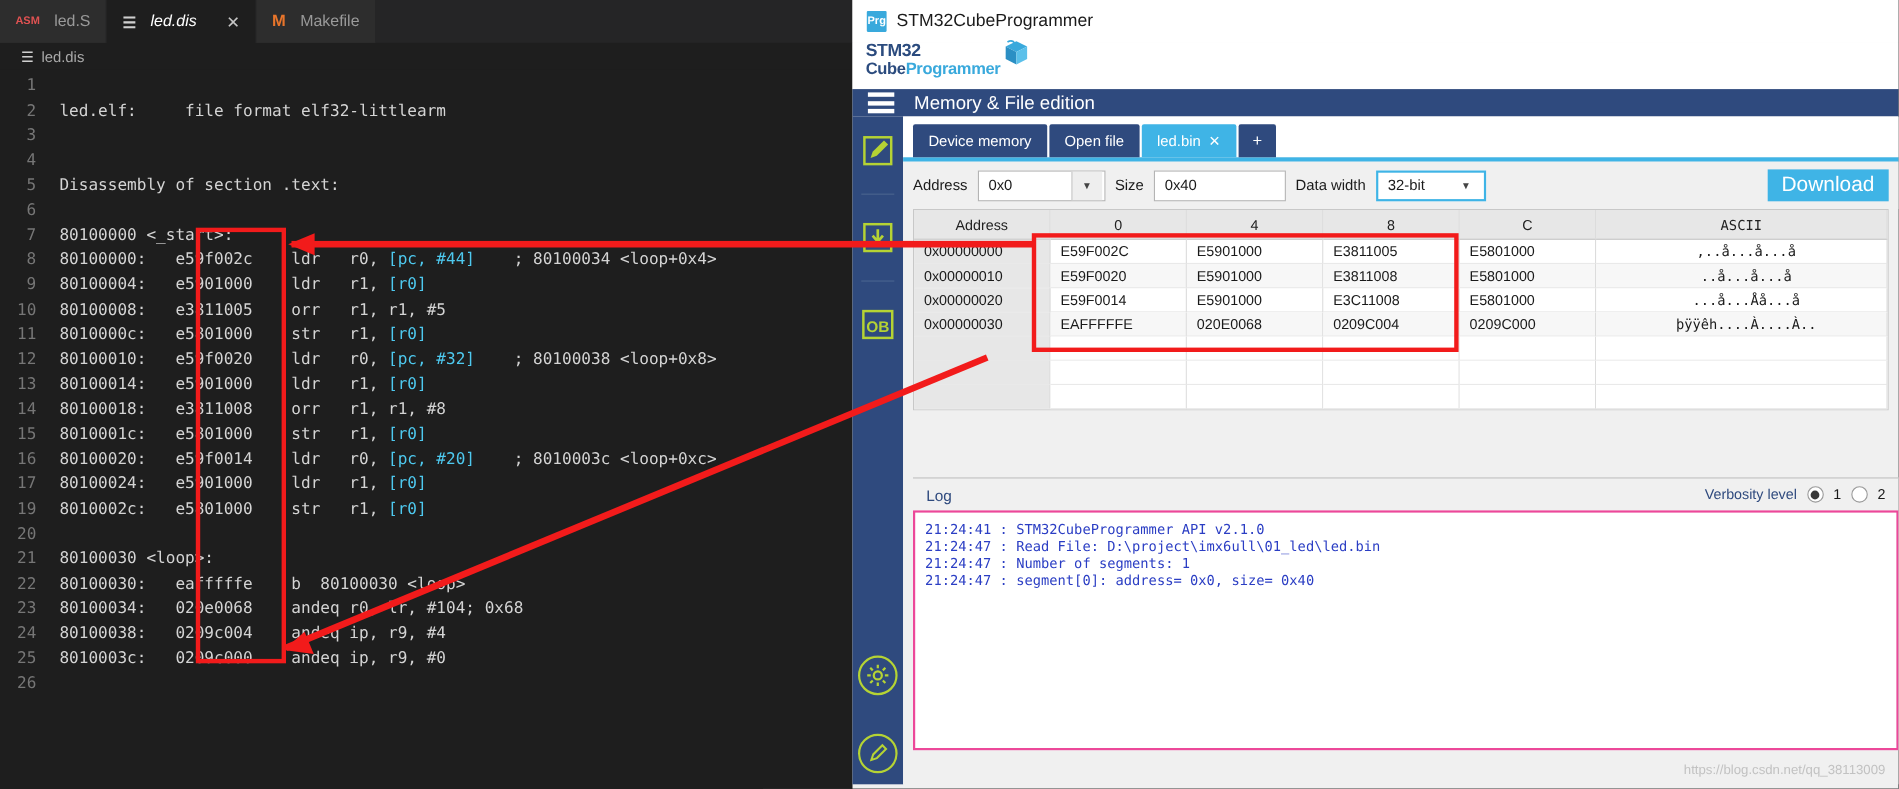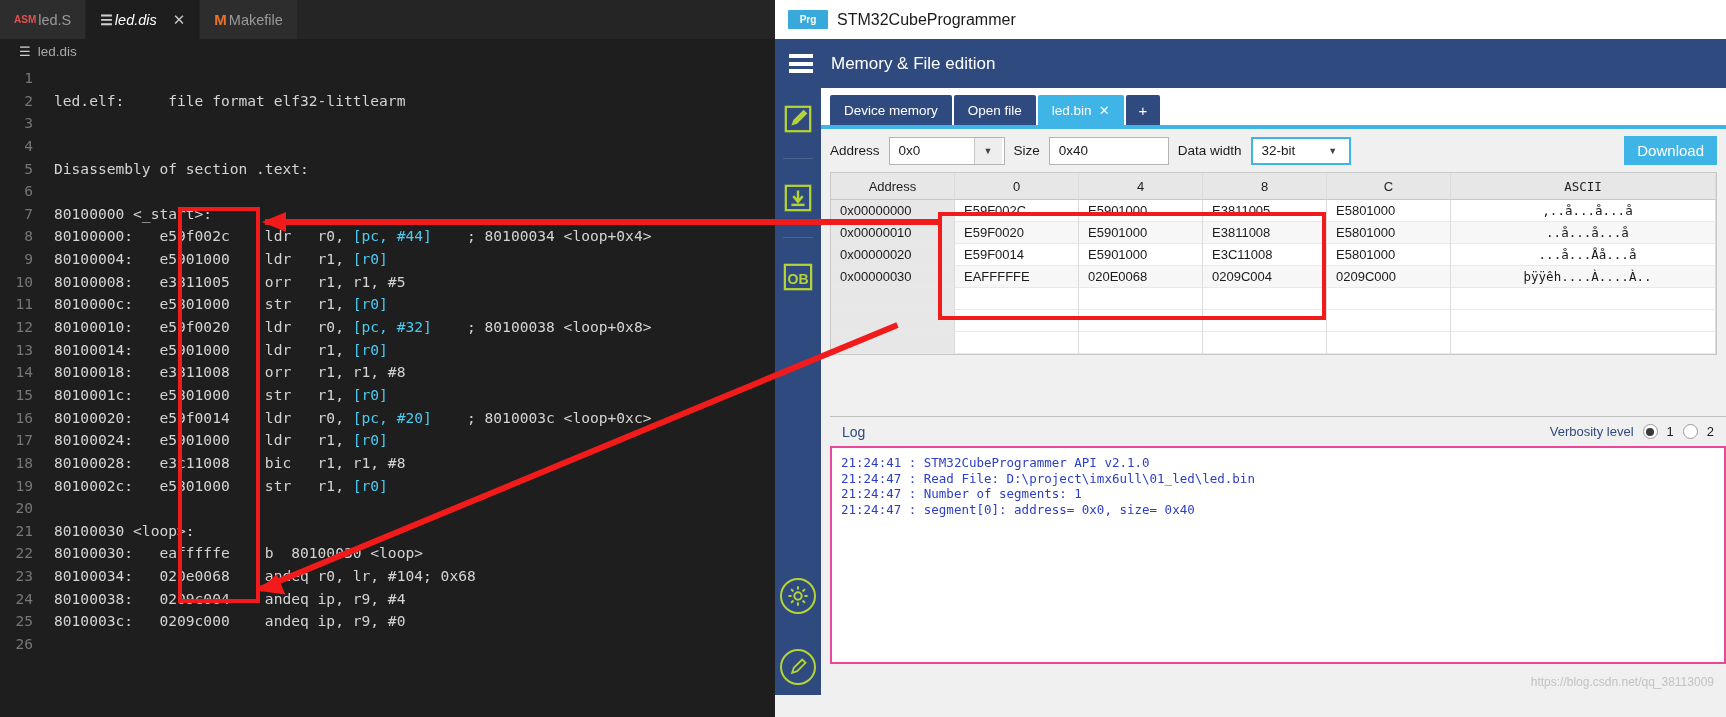--- a/index.html
+++ b/index.html
@@ -11,21 +11,21 @@
   }
   #root { position: relative; width: 1726px; height: 717px; }
 
   
   #editor {
     position: absolute; left: 0; top: 0; width: 775px; height: 717px;
     background: #1e1e1e;
   }
   #tabbar { display: flex; height: 39px; background: #252526; }
   .tab {
-    display: flex; align-items: center; gap: 2px;
+    display: flex; align-items: center; gap: 13px;
     padding: 0 14px; height: 39px;
     font-size: 14.5px; color: #9a9a9a;
     background: #2d2d2d; border-right: 1px solid #252526;
     white-space: nowrap;
   }
   .tab.active { background: #1e1e1e; color: #ffffff; }
   .tab.active .tab-label { font-style: italic; }
   .tab-icon { font-size: 13px; font-weight: bold; }
   .ic-asm { color: #e05252; font-size: 10px; }
   .ic-dis { color: #cfcfcf; font-size: 14px; }
@@ -70,38 +70,38 @@
   
   #stm32 {
     position: absolute; left: 775px; top: 0; width: 951px; height: 717px;
     background: #f0f0f0;
   }
   #stm-titlebar {
     height: 39px; background: #ffffff; display: flex; align-items: center;
     padding-left: 13px; gap: 9px;
   }
   #prg-badge {
-    width: 40px; height: 19px; background: #39a9dc; color: #ffffff;
+    width: 18px; height: 19px; background: #39a9dc; color: #ffffff;
     font-size: 10px; font-weight: bold; display: flex;
     align-items: center; justify-content: center; border-radius: 1px;
   }
   #stm-title { font-size: 16px; color: #1a1a1a; }
 
   #stm-logobar { height: 42px; background: #ffffff; padding-left: 12px; }
   .logo-wrap { display: flex; align-items: flex-start; }
   .logo-text { line-height: 1.0; }
   .logo-l1 { font-size: 16px; font-weight: bold; color: #2b4b7e; letter-spacing: -0.3px; }
   .logo-l2 { font-size: 15px; font-weight: bold; color: #39a9dc; letter-spacing: -0.3px; }
   .logo-l2 .dark { color: #2b4b7e; }
   .cube {
     width: 26px; height: 26px; margin-left: 1px; margin-top: -4px;
   }
 
   #stm-menubar {
-    height: 49px; background: #2f4a7e; display: flex; align-items: center;
+    height: 25px; background: #2f4a7e; display: flex; align-items: center;
     padding-left: 14px; gap: 18px;
   }
   #hamburger { display: flex; flex-direction: column; gap: 3.5px; }
   #hamburger span { display: block; width: 24px; height: 4px; background: #ffffff; }
   #menu-title { color: #ffffff; font-size: 17px; }
 
   #stm-body { display: flex; height: 607px; }
   #stm-sidebar {
     width: 46px; background: #2f4a7e;
     display: flex; flex-direction: column; align-items: center;
@@ -151,21 +151,21 @@
   }
   #addr-combo { width: 116px; }
   #addr-combo input { width: 84px; }
   #size-field { width: 120px; }
   #size-field input { width: 94px; }
   #dw-combo { width: 100px; border: 2px solid #3fb4e6; }
   #dw-combo input { width: 66px; }
   #dw-combo .arrowbtn { background: transparent; border-left: none; }
   #download-btn {
     margin-left: auto; height: 29px; padding: 0 13px;
-    background: #3fb4e6; color: #ffffff; font-size: 15px;
+    background: #3fb4e6; color: #ffffff; font-size: 19px;
     display: flex; align-items: center; border: none;
   }
 
   #hextable { margin: 0 9px; background: #ffffff; border: 1px solid #c8c8c8; }
   .hrow { display: flex; height: 22px; }
   .hrow.head { height: 27px; background: #e7e7e7; }
   .hcell {
     display: flex; align-items: center; font-size: 13px; color: #1a1a1a;
     border-right: 1px solid #dcdcdc; border-bottom: 1px solid #e9e9e9;
     padding-left: 9px; font-family: "Liberation Sans", sans-serif;
@@ -248,41 +248,56 @@
         <div class="cline"><span class="lnum">8</span><span class="ctext">80100000:   e59f002c    ldr   r0, <span class="hl-brk">[pc, #44]</span>    ; 80100034 &lt;loop+0x4&gt;</span></div>
         <div class="cline"><span class="lnum">9</span><span class="ctext">80100004:   e5901000    ldr   r1, <span class="hl-brk">[r0]</span></span></div>
         <div class="cline"><span class="lnum">10</span><span class="ctext">80100008:   e3811005    orr   r1, r1, #5</span></div>
         <div class="cline"><span class="lnum">11</span><span class="ctext">8010000c:   e5801000    str   r1, <span class="hl-brk">[r0]</span></span></div>
         <div class="cline"><span class="lnum">12</span><span class="ctext">80100010:   e59f0020    ldr   r0, <span class="hl-brk">[pc, #32]</span>    ; 80100038 &lt;loop+0x8&gt;</span></div>
         <div class="cline"><span class="lnum">13</span><span class="ctext">80100014:   e5901000    ldr   r1, <span class="hl-brk">[r0]</span></span></div>
         <div class="cline"><span class="lnum">14</span><span class="ctext">80100018:   e3811008    orr   r1, r1, #8</span></div>
         <div class="cline"><span class="lnum">15</span><span class="ctext">8010001c:   e5801000    str   r1, <span class="hl-brk">[r0]</span></span></div>
         <div class="cline"><span class="lnum">16</span><span class="ctext">80100020:   e59f0014    ldr   r0, <span class="hl-brk">[pc, #20]</span>    ; 8010003c &lt;loop+0xc&gt;</span></div>
         <div class="cline"><span class="lnum">17</span><span class="ctext">80100024:   e5901000    ldr   r1, <span class="hl-brk">[r0]</span></span></div>
-        <div class="cline"><span class="lnum">18</span><span class="ctext">80100028:   e3c11008    bic   r1, r1, #8</span></div>
         <div class="cline"><span class="lnum">19</span><span class="ctext">8010002c:   e5801000    str   r1, <span class="hl-brk">[r0]</span></span></div>
         <div class="cline"><span class="lnum">20</span><span class="ctext"></span></div>
         <div class="cline"><span class="lnum">21</span><span class="ctext">80100030 &lt;loop&gt;:</span></div>
         <div class="cline"><span class="lnum">22</span><span class="ctext">80100030:   eafffffe    b  80100030 &lt;loop&gt;</span></div>
         <div class="cline"><span class="lnum">23</span><span class="ctext">80100034:   020e0068    andeq r0, lr, #104; 0x68</span></div>
         <div class="cline"><span class="lnum">24</span><span class="ctext">80100038:   0209c004    andeq ip, r9, #4</span></div>
         <div class="cline"><span class="lnum">25</span><span class="ctext">8010003c:   0209c000    andeq ip, r9, #0</span></div>
         <div class="cline"><span class="lnum">26</span><span class="ctext"></span></div>
       </div>
 
     <div class="redbox" style="left:178px; top:207px; width:82px; height:396px;"></div>
   </div>
 
   <div id="stm32">
 
     <div id="stm-titlebar">
       <span id="prg-badge">Prg</span>
       <span id="stm-title">STM32CubeProgrammer</span>
     </div>
 
+    <div id="stm-logobar">
+      <div class="logo-wrap">
+        <div class="logo-text">
+          <div class="logo-l1">STM32</div>
+          <div class="logo-l2">
+            <span class="dark">Cube</span><span>Programmer</span>
+          </div>
+        </div>
+        <svg class="cube" viewBox="0 0 32 32">
+          <path d="M16 3 L28 9 L16 15 L4 9 Z" fill="#39a9dc"></path>
+          <path d="M4 9 L16 15 L16 29 L4 23 Z" fill="#2b8fc4"></path>
+          <path d="M28 9 L16 15 L16 29 L28 23 Z" fill="#5bc0ea"></path>
+          <path d="M6 4 Q11 1 14 5" stroke="#39a9dc" stroke-width="2" fill="none"></path>
+        </svg>
+      </div>
+    </div>
 
     <div id="stm-menubar">
       <div id="hamburger">
         <span></span>
           <span></span>
           <span></span>
       </div>
       <span id="menu-title">Memory &amp; File edition</span>
     </div>
 

